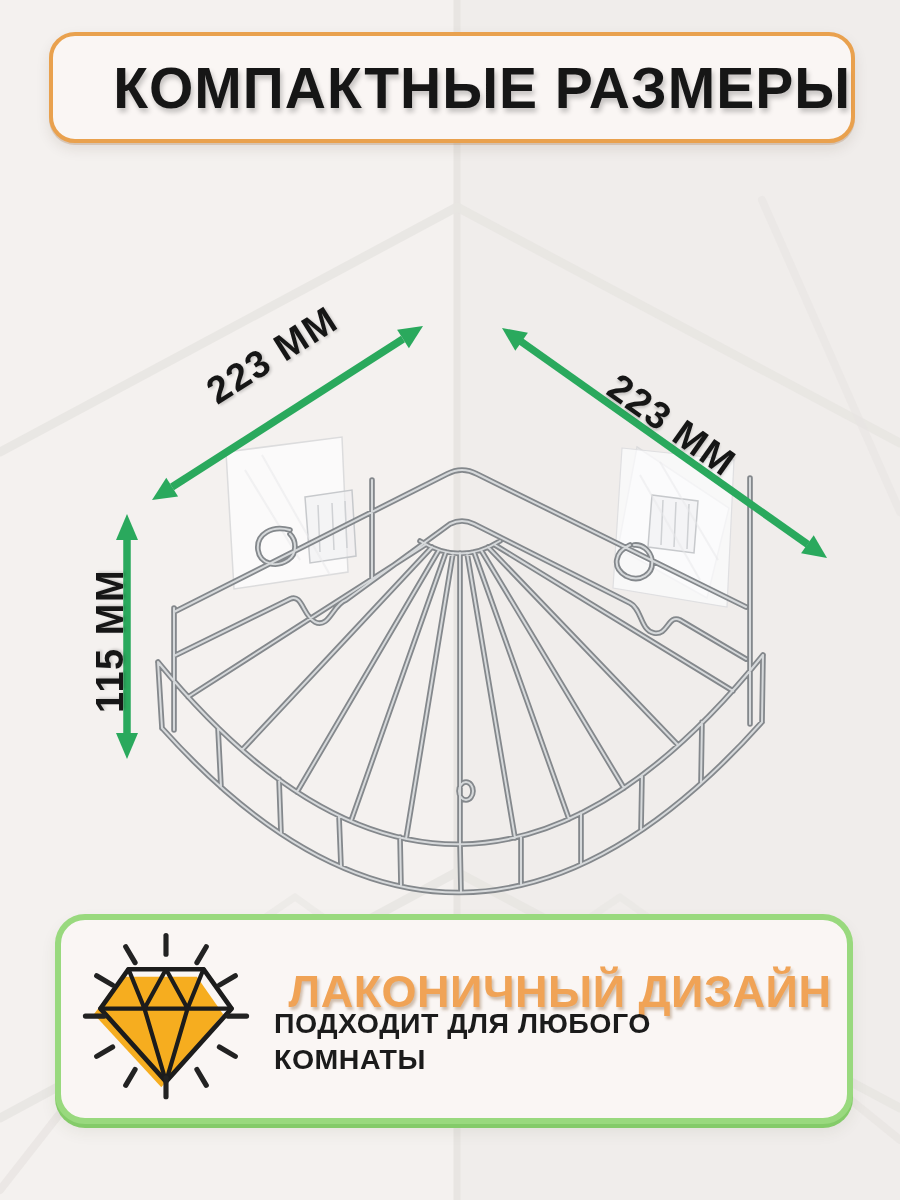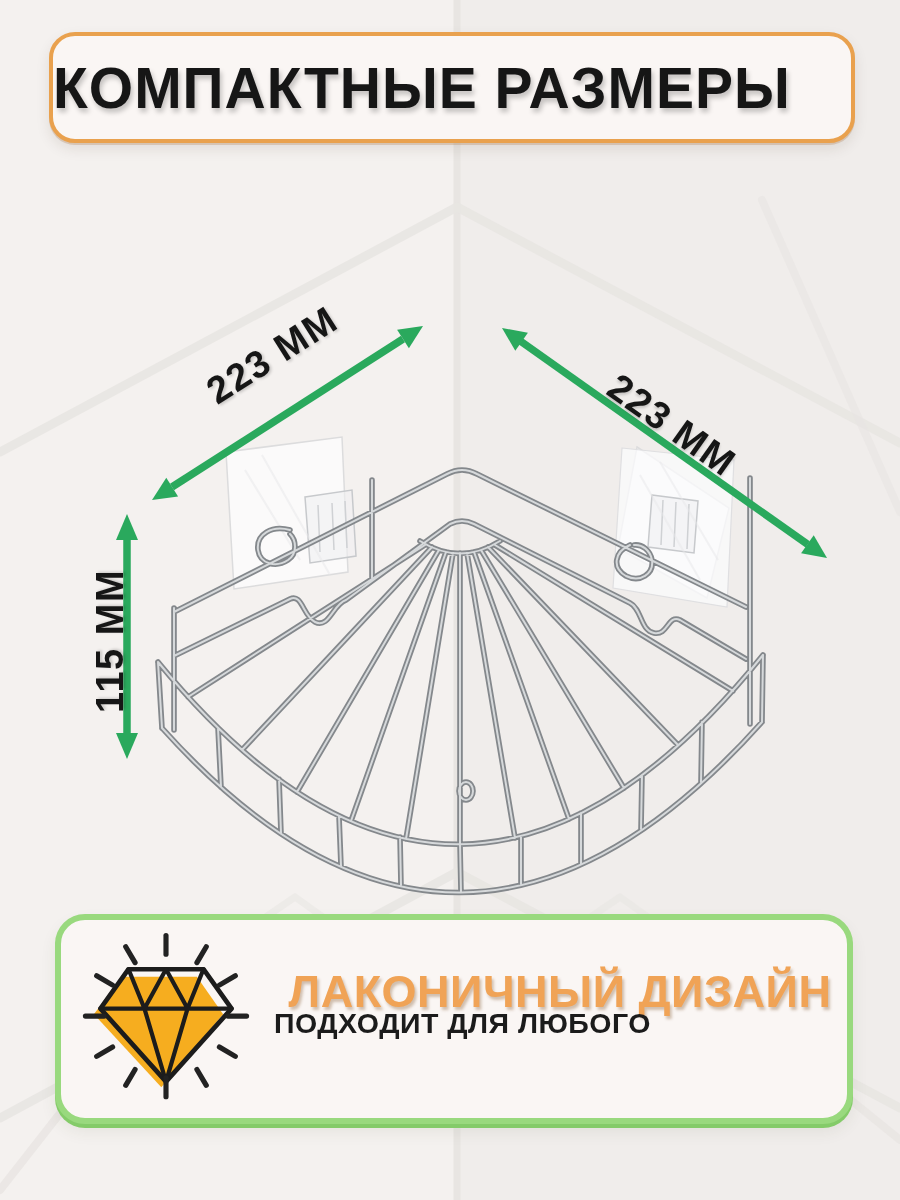--- a/index.html
+++ b/index.html
@@ -17,21 +17,21 @@
   body{
     width:900px;height:1200px;position:relative;overflow:hidden;
     background:var(--page_bg);
     font-family:"Liberation Sans","DejaVu Sans",sans-serif;
   }
   .scene{position:absolute;left:0;top:0;z-index:0;}
   .banner{
     position:absolute;left:49px;top:32px;width:806px;height:111px;
     box-sizing:border-box;border:4px solid var(--orange_border);
     border-radius:26px;background:var(--panel_bg);
-    display:flex;align-items:center;justify-content:flex-start;
+    display:flex;align-items:center;justify-content:flex-end;
     box-shadow:0 6px 14px rgba(60,40,20,.10), 0 2px 0 rgba(180,120,60,.25);
     z-index:2;
   }
   .banner-text{
     font-size:57px;font-weight:bold;letter-spacing:1px;color:var(--ink);
     text-shadow:2px 4px 5px rgba(0,0,0,.22);white-space:nowrap;
   }
   .dim-label{
     position:absolute;width:220px;height:48px;line-height:48px;text-align:center;
     font-size:38px;font-weight:bold;letter-spacing:1.5px;color:var(--ink);
@@ -166,13 +166,14 @@
     <line x1="19" y1="88" x2="-1" y2="88"></line>
     <line x1="28" y1="55" x2="11" y2="45"></line>
     <line x1="52" y1="31" x2="42" y2="14"></line>
   </g>
 </svg>
 
 <div class="feature-heading">ЛАКОНИЧНЫЙ ДИЗАЙН</div>
 
 <div class="feature-desc">
   <div>ПОДХОДИТ ДЛЯ ЛЮБОГО</div>
+  <div>КОМНАТЫ</div>
 </div>
 
 </body></html>

